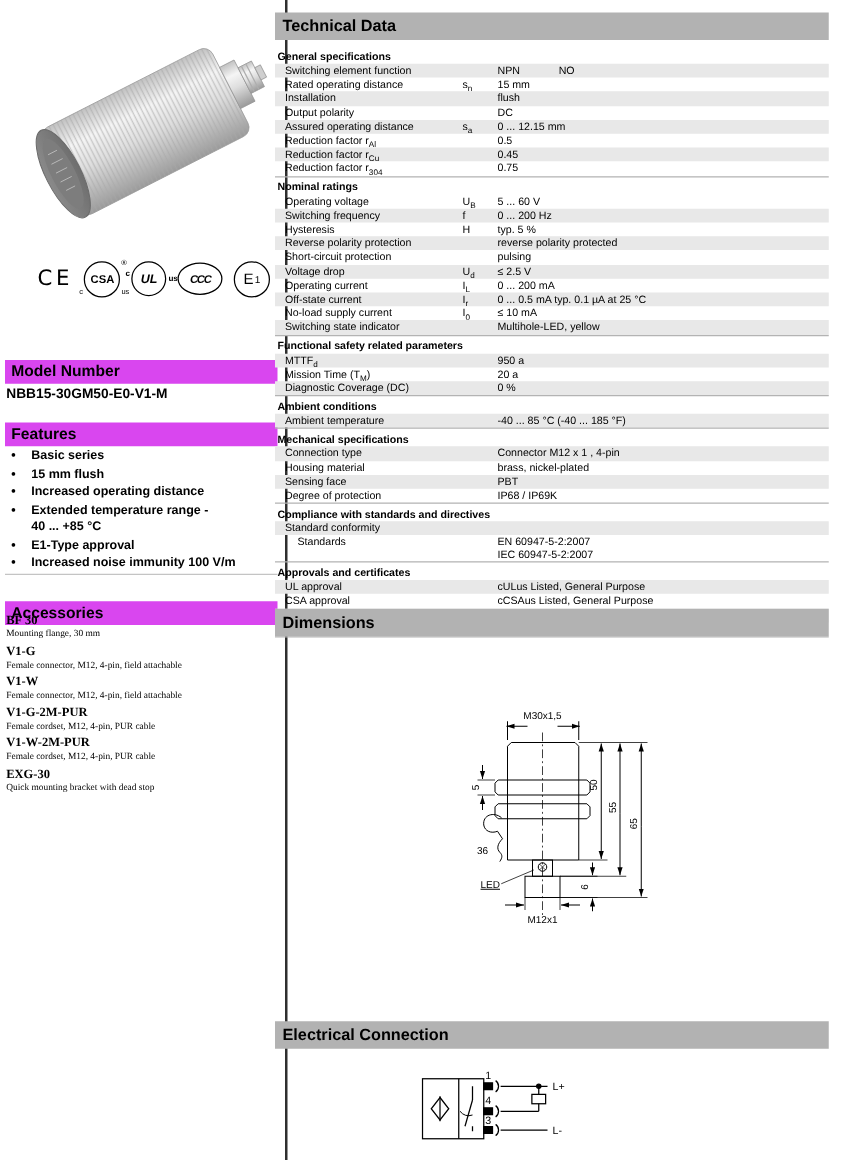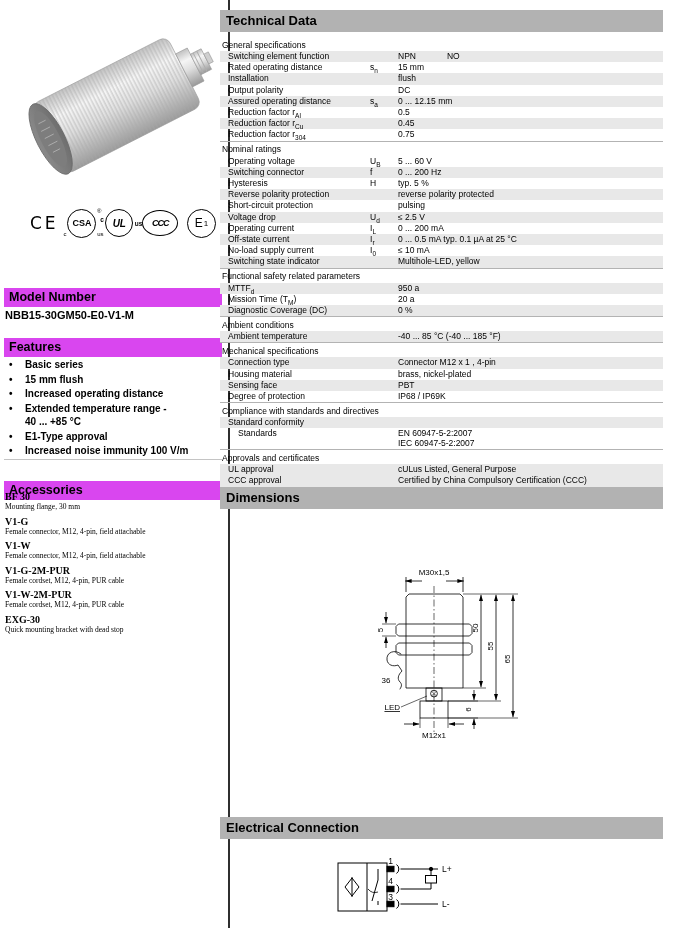--- a/index.html
+++ b/index.html
@@ -43,21 +43,21 @@
   .acc-list{position:absolute;left:5px;top:491px;width:210px;font-family:Liberation Serif, serif;}
   .acc-item{margin-bottom:4px;}
   .acc-name{font-weight:bold;font-size:10px;line-height:11px;}
   .acc-desc{font-size:7.5px;line-height:9.5px;}
 
   
   .right-col{position:absolute;left:220px;top:0;width:443px;height:928px;}
   .secbar{background:#b2b2b2;font-weight:bold;font-size:13px;padding:3px 0 4px 6px;}
   .tech-block{position:absolute;left:0;top:10px;width:443px;}
   .tech-table{margin-top:5px;border-bottom:1px solid #b3b3b3;}
-  .tsec-title{font-weight:normal;font-size:8.5px;padding:2.5px 0 1.5px 2px;border-top:1px solid #b3b3b3;}
+  .tsec-title{font-weight:bold;font-size:8.5px;padding:2.5px 0 1.5px 2px;border-top:1px solid #b3b3b3;}
   .tech-table .tsec:first-child .tsec-title{border-top:none;}
   .trow{display:grid;grid-template-columns:150px 28px 1fr;font-size:8.5px;line-height:9.4px;padding:1px 0 0.8px 0;}
   .trow.shaded{background:#e8e8e8;}
   .tlabel{padding-left:8px;}
   .tlabel.ind2{padding-left:18px;}
   .tval .v2{display:inline-block;margin-left:31px;}
   sub{font-size:6.5px;line-height:0;}
 
   .dims-block{position:absolute;left:0;top:487px;width:443px;}
   .dims-canvas{position:relative;width:443px;height:300px;}
@@ -246,21 +246,21 @@
           </div>
         </div>
         <div class="tsec">
           <div class="tsec-title">Nominal ratings</div>
           <div class="trow">
             <span class="tlabel">Operating voltage</span>
             <span class="tsym">U<sub>B</sub></span>
             <span class="tval">5 ... 60 V</span>
           </div>
           <div class="trow shaded">
-            <span class="tlabel">Switching connector</span>
+            <span class="tlabel">Switching frequency</span>
             <span class="tsym">f</span>
             <span class="tval">0 ... 200 Hz</span>
           </div>
           <div class="trow">
             <span class="tlabel">Hysteresis</span>
             <span class="tsym">H</span>
             <span class="tval">typ. 5 %</span>
           </div>
           <div class="trow shaded">
             <span class="tlabel">Reverse polarity protection</span>
@@ -362,20 +362,25 @@
               <div>IEC 60947-5-2:2007</div>
             </span>
           </div>
         </div>
         <div class="tsec">
           <div class="tsec-title">Approvals and certificates</div>
           <div class="trow shaded">
             <span class="tlabel">UL approval</span>
             <span class="tsym"></span>
             <span class="tval">cULus Listed, General Purpose</span>
+          </div>
+          <div class="trow">
+            <span class="tlabel">CSA approval</span>
+            <span class="tsym"></span>
+            <span class="tval">cCSAus Listed, General Purpose</span>
           </div>
           <div class="trow shaded">
             <span class="tlabel">CCC approval</span>
             <span class="tsym"></span>
             <span class="tval">Certified by China Compulsory Certification (CCC)</span>
           </div>
           <div class="trow">
             <span class="tlabel">E1 Type approval</span>
             <span class="tsym"></span>
             <span class="tval">10R-04</span>

